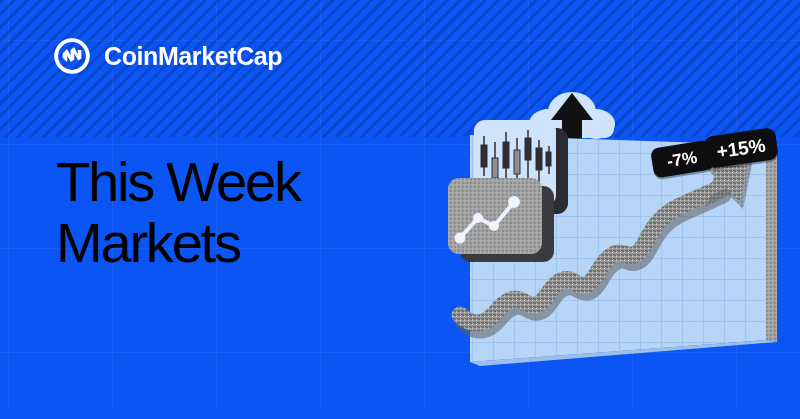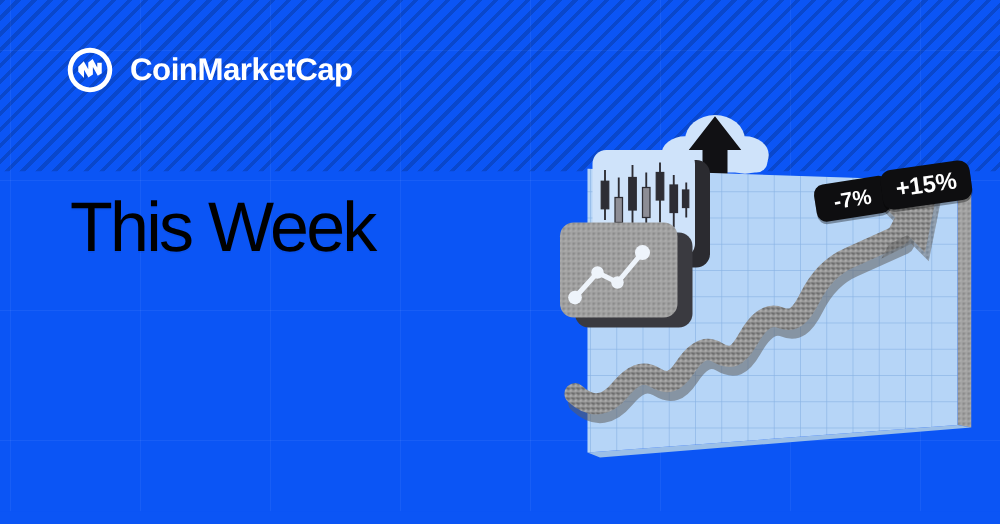--- a/index.html
+++ b/index.html
@@ -124,20 +124,21 @@
         <path d="M10.6 21.3 L10.6 17.4 L15.0 12.9 L18.6 19.3 L18.6 13.9 L22.1 11.2
                  L25.8 18.0 L25.8 14.1 L29.4 14.1 L29.4 22.6 L26.2 24.6 L22.3 17.6
                  L22.3 23.6 L18.7 25.9 L15.2 19.8 L15.2 26.4 Z" fill="#ffffff"></path>
       </svg>
     </span>
     <span class="logo-word">CoinMarketCap</span>
   </div>
 
   <h1 class="headline">
     <span class="hl-line">This Week</span>
+    <span class="hl-line">Markets</span>
   </h1>
 
   <div class="illo">
     <svg viewBox="0 0 360 290" aria-hidden="true">
       <defs>
 
         <pattern id="grain" width="4" height="4" patternUnits="userSpaceOnUse">
           <rect width="4" height="4" fill="#9a9a9a"></rect>
           <rect x="0" y="0" width="2" height="2" fill="#6e6e6e"></rect>
           <rect x="2" y="2" width="1" height="1" fill="#cccccc"></rect>

